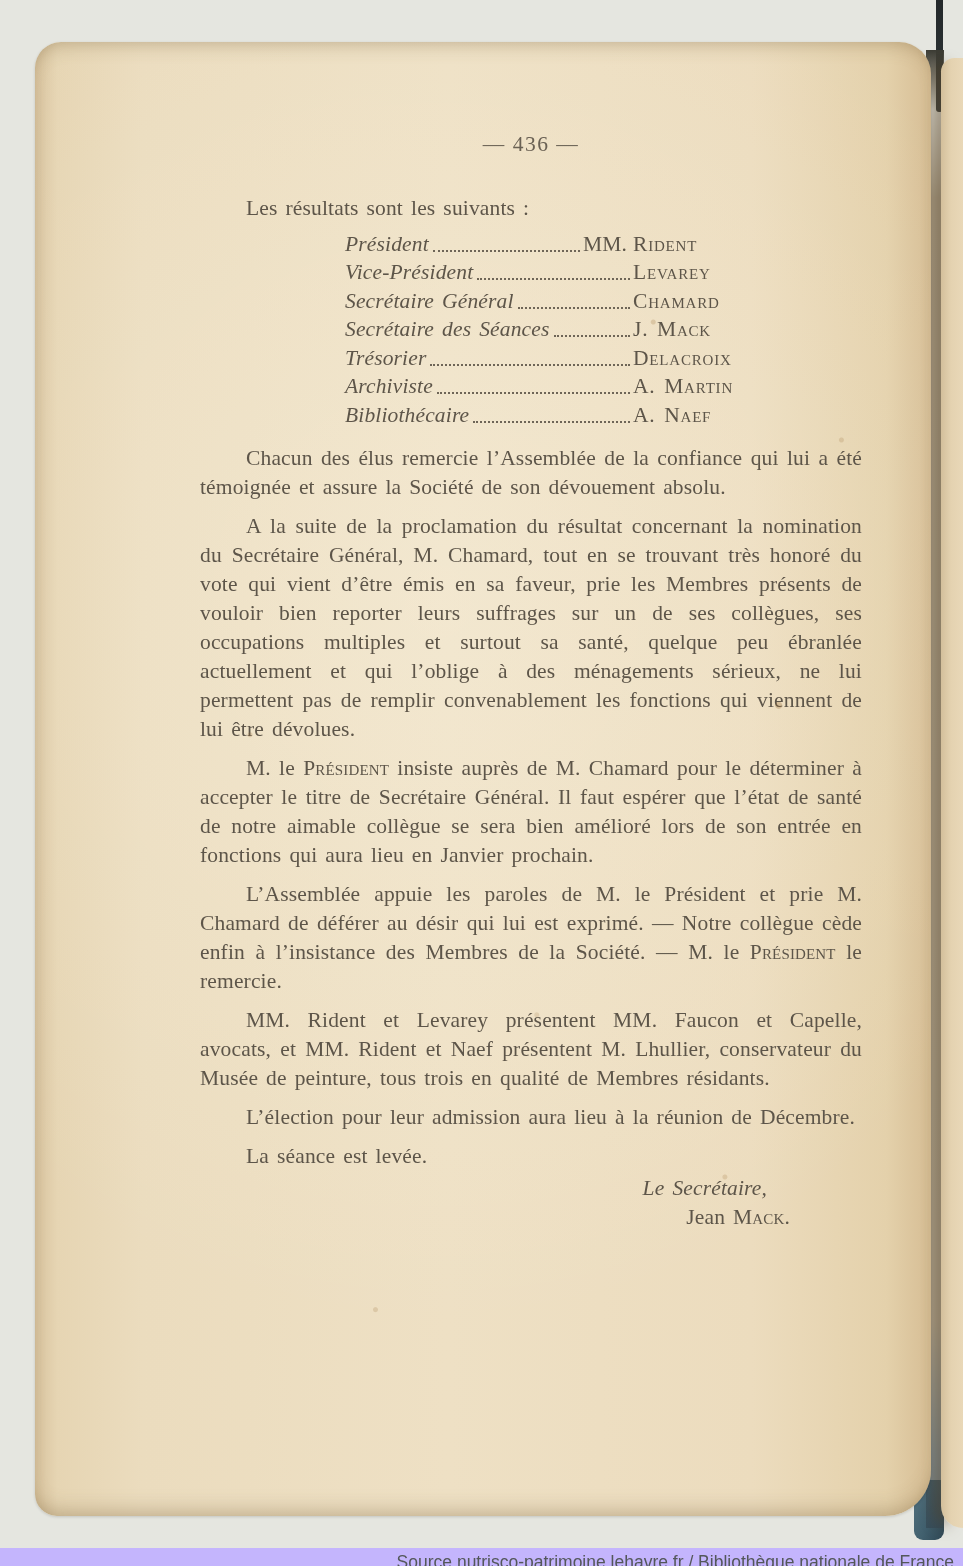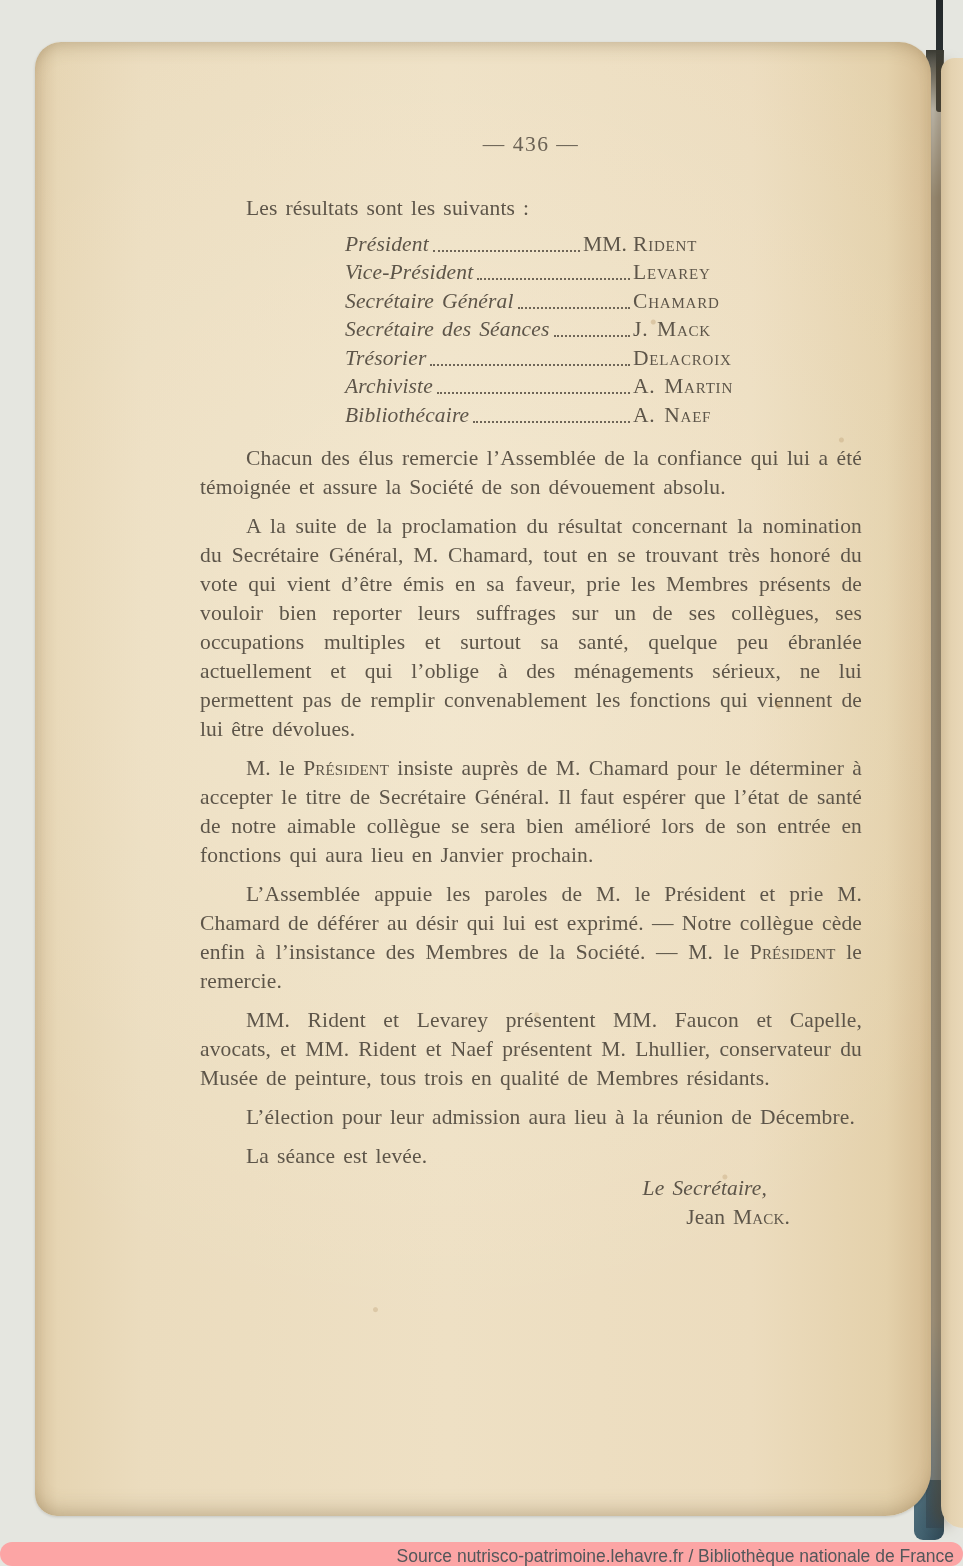--- a/index.html
+++ b/index.html
@@ -82,22 +82,22 @@
   .name { width:178px; font-variant:small-caps; letter-spacing:.8px; white-space:nowrap; }
 
   .para { margin:10px 0 0; text-align:justify; text-indent:46px; }
   .sc { font-variant:small-caps; }
 
   .sig-title { margin:3px 0 0; text-align:right; padding-right:95px; font-style:italic; }
   .sig-name  { margin:0;       text-align:right; padding-right:72px; }
 
   
   .footer-bar {
-    position:absolute; left:0; right:0; bottom:0; height:24px;
-    background:#fca5a5; z-index:3;border-radius:12px;
+    position:absolute; left:0; right:0; bottom:0; height:18px;
+    background:#c4b5fd; z-index:3;
   }
   .footer-text {
     display:block; text-align:right; padding-right:9px; line-height:29px;
     font-family:"Liberation Sans", sans-serif; font-size:17.5px; color:#53575a;
   }
 </style>
 </head>
 <body>
 
 <div>

